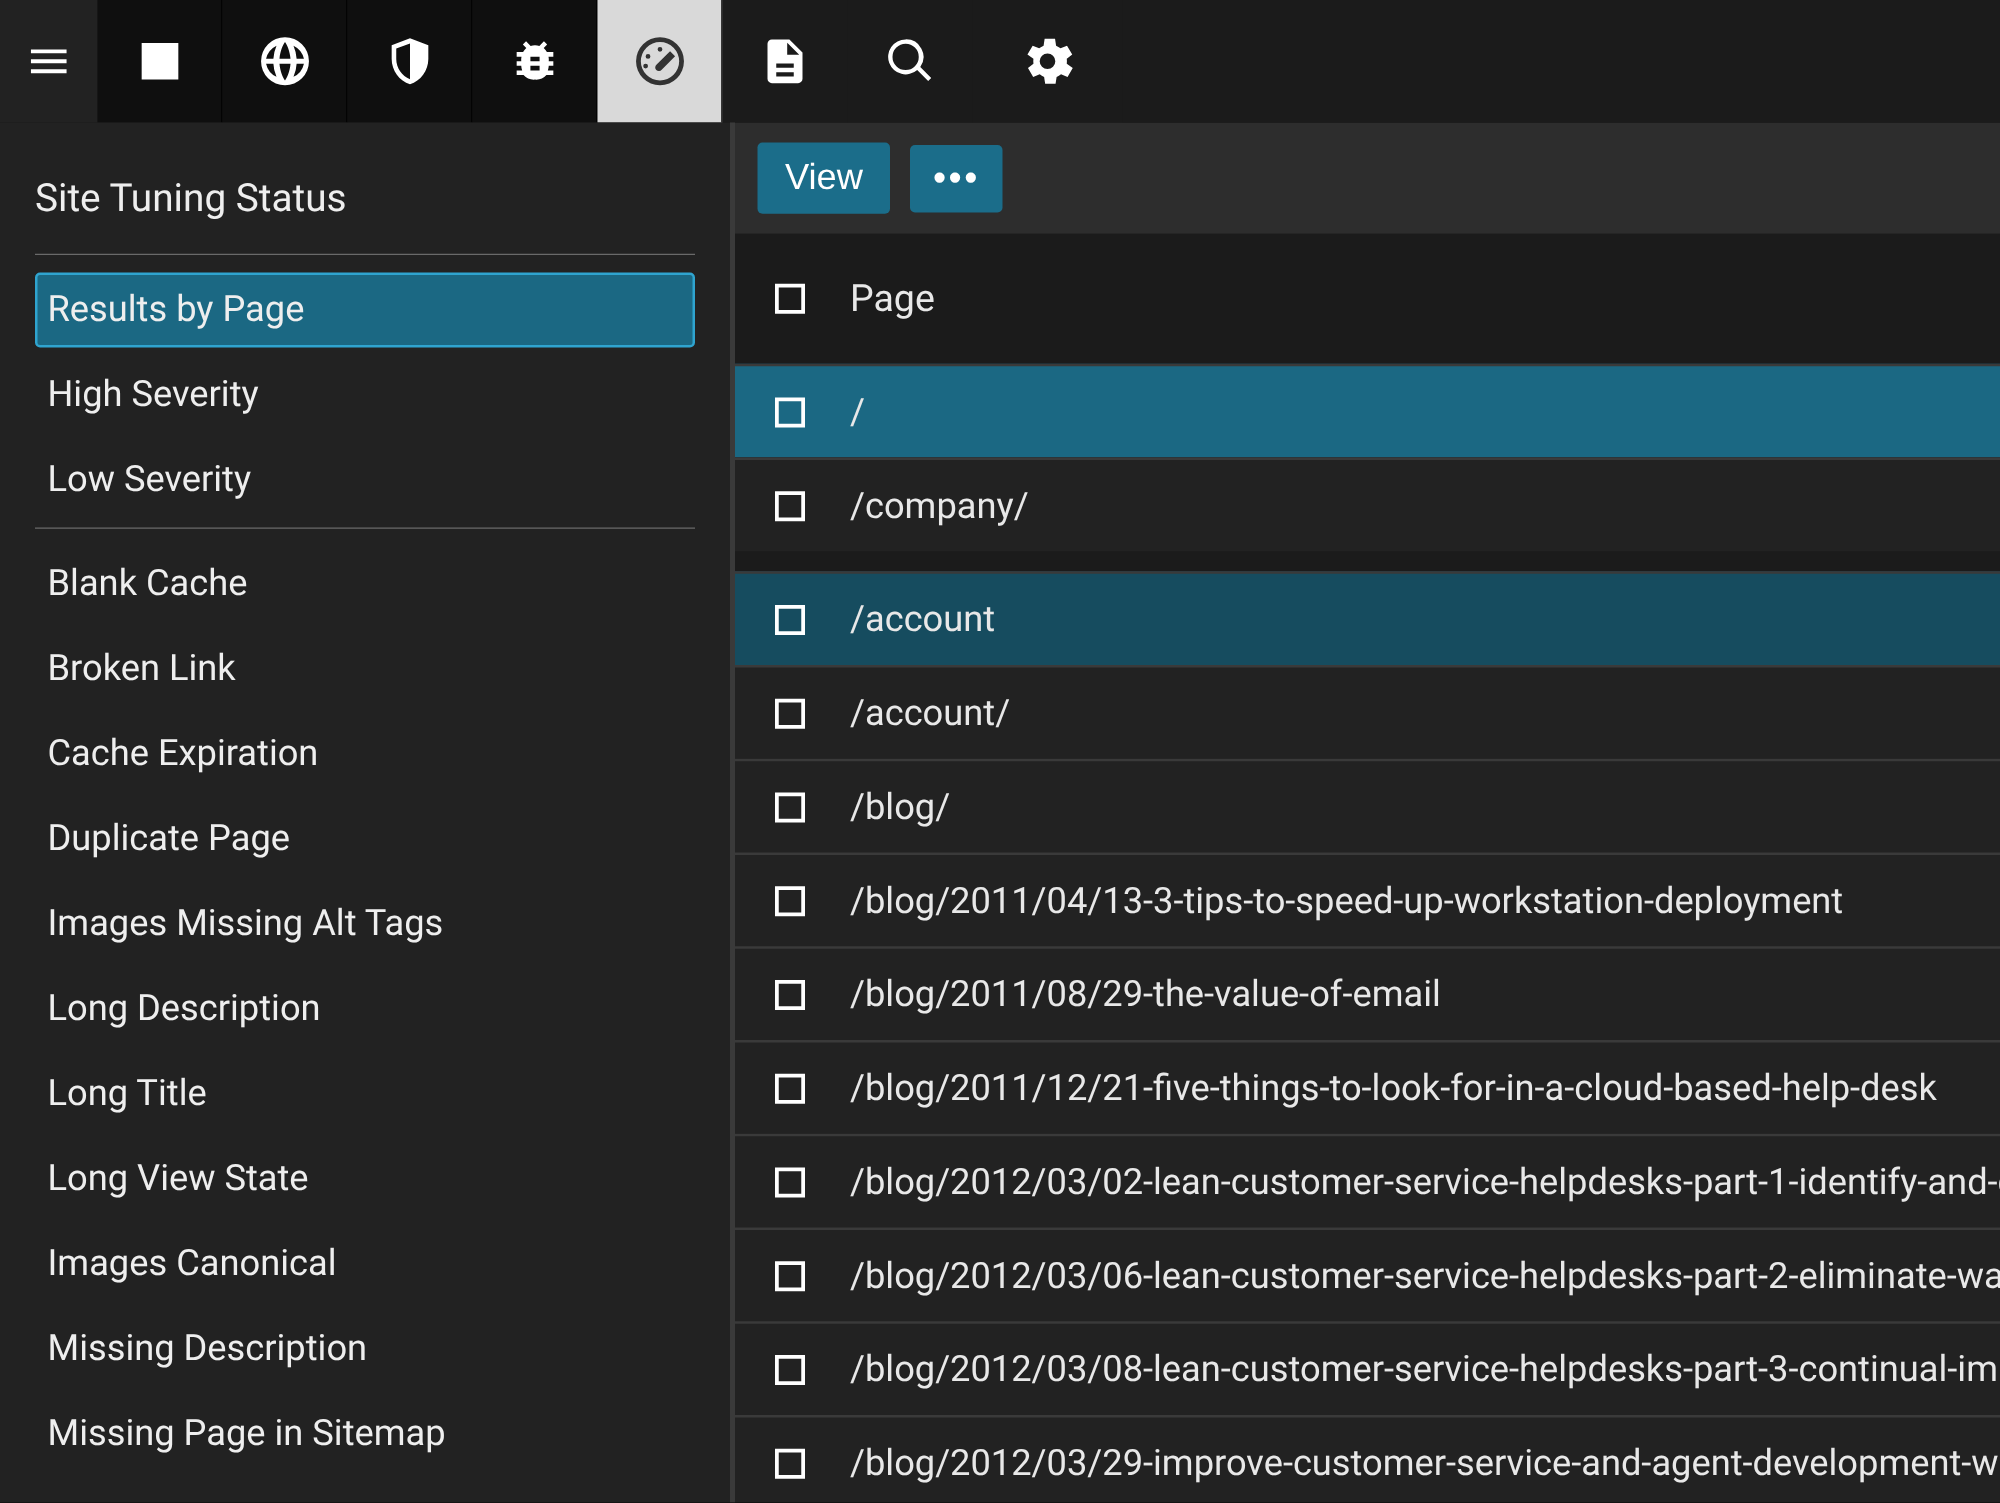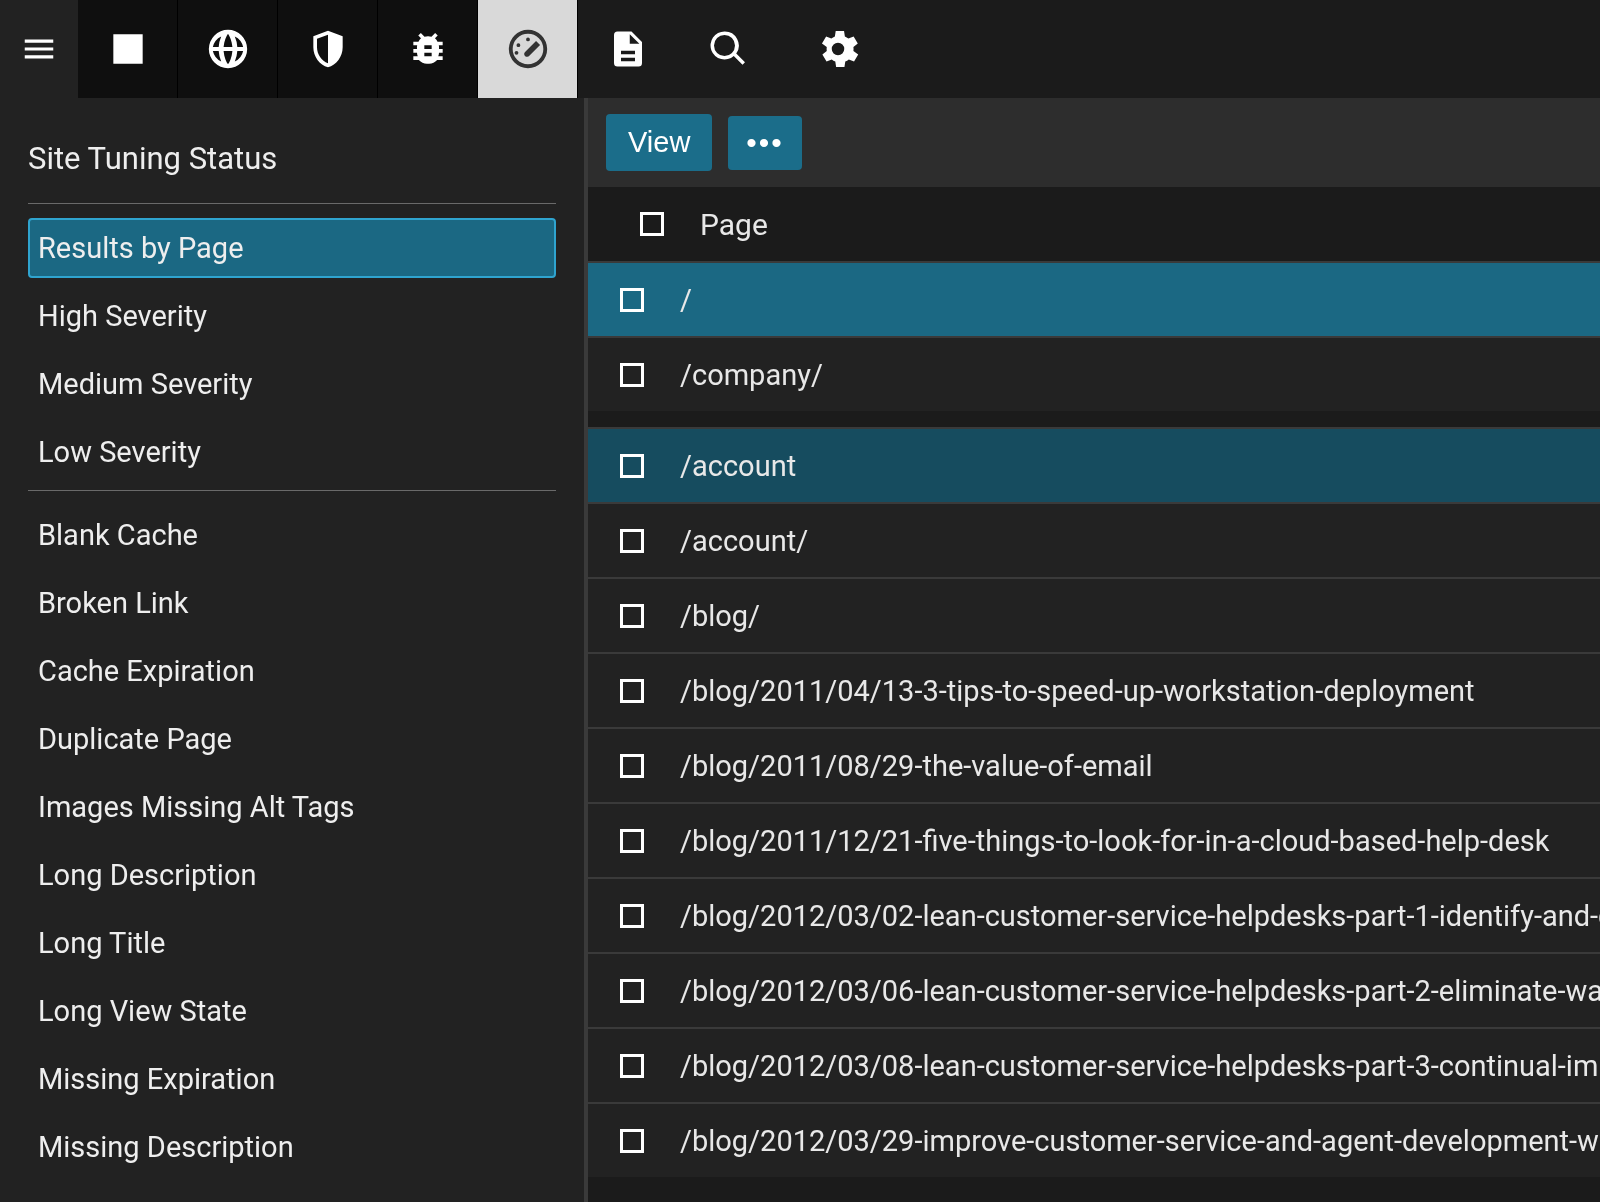--- a/index.html
+++ b/index.html
@@ -116,22 +116,22 @@
   }
 
   
   .table {
     flex: 1;
     overflow: hidden;
   }
   .table-header {
     display: flex;
     align-items: center;
-    height: 74px;
-    padding-left: 52px;
+    height: 104px;
+    padding-left: 32px;
     background: #1b1b1b;
     font-size: 30px;
     text-align: center;
   }
   .table-row {
     display: flex;
     align-items: center;
     height: 75px;
     padding-left: 32px;
     background: #222;
@@ -203,34 +203,33 @@
 </div>
 
 <div class="body">
 
   <div class="sidebar">
     <div class="sidebar-title">Site Tuning Status</div>
     <hr>
     <div id="sb-group1">
         <div class="sidebar-item selected">Results by Page</div>
         <div class="sidebar-item">High Severity</div>
-        <div class="sidebar-item">Medium Severity</div>
         <div class="sidebar-item">Low Severity</div>
       </div>
     <hr>
     <div id="sb-group2">
         <div class="sidebar-item">Blank Cache</div>
         <div class="sidebar-item">Broken Link</div>
         <div class="sidebar-item">Cache Expiration</div>
         <div class="sidebar-item">Duplicate Page</div>
         <div class="sidebar-item">Images Missing Alt Tags</div>
         <div class="sidebar-item">Long Description</div>
         <div class="sidebar-item">Long Title</div>
         <div class="sidebar-item">Long View State</div>
-        <div class="sidebar-item">Missing Expiration</div>
+        <div class="sidebar-item">Images Canonical</div>
         <div class="sidebar-item">Missing Description</div>
         <div class="sidebar-item">Missing Page in Sitemap</div>
       </div>
   </div>
 
   <div class="main">
     <div class="action-bar">
       <button class="btn">View</button>
       <button class="btn icon">•••</button>
     </div>

